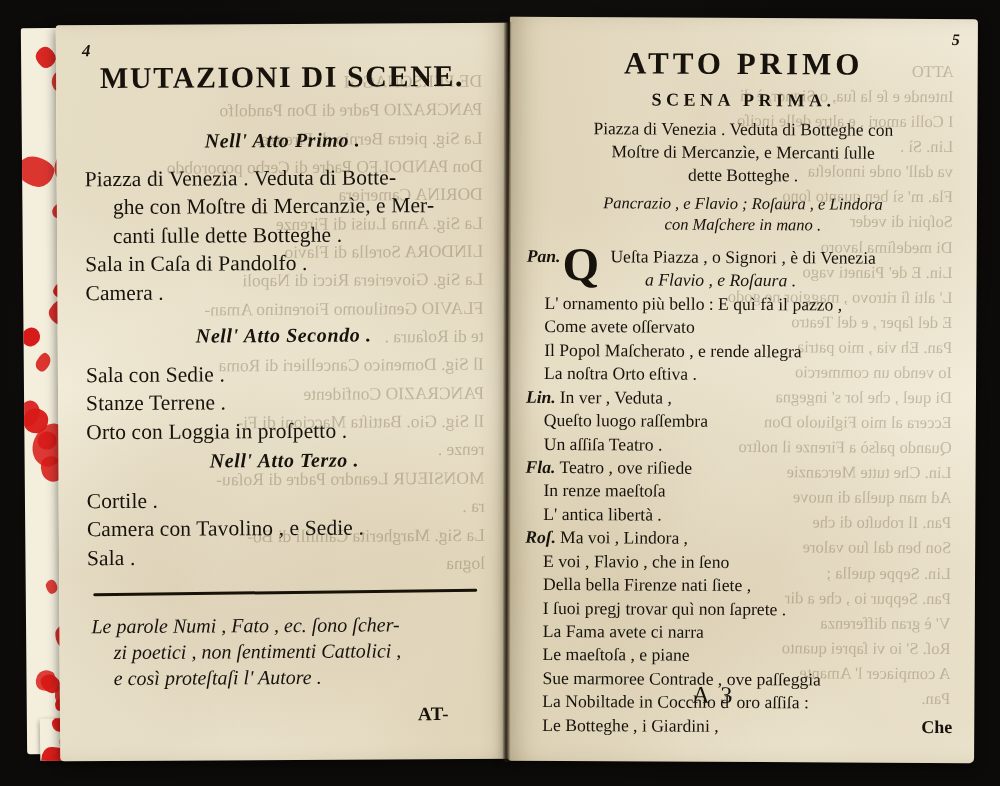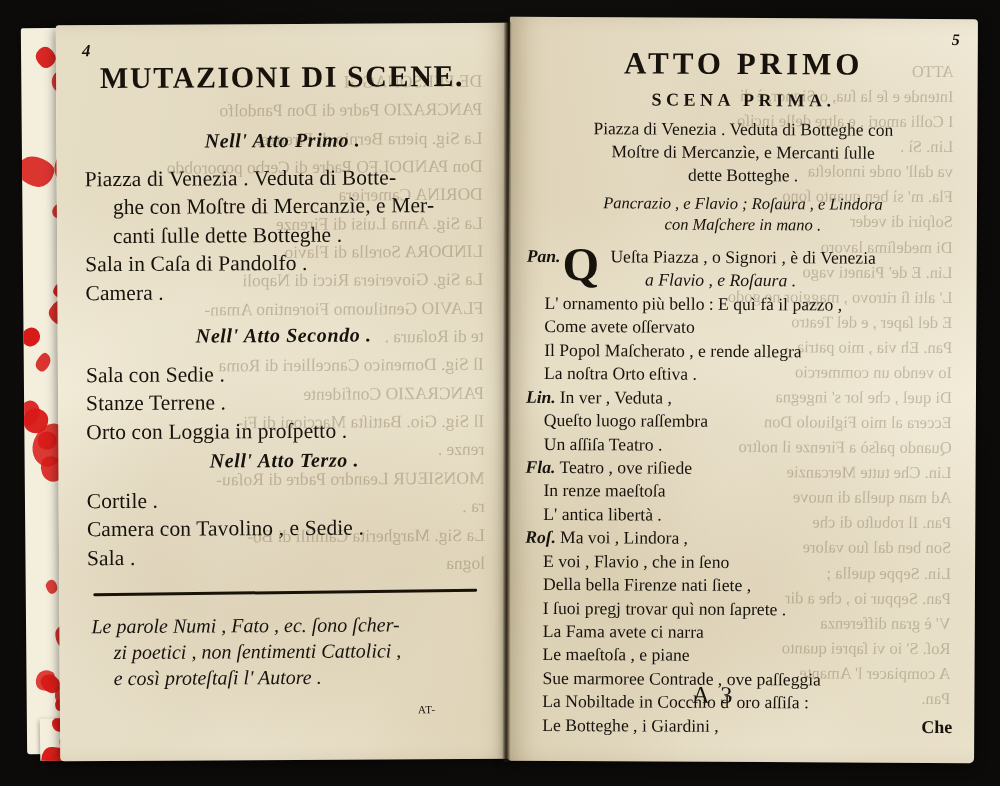--- a/index.html
+++ b/index.html
@@ -108,21 +108,21 @@
   #lp-list3{left:28px;top:462px;width:400px;}
   #lp-rule{
     position:absolute;left:34px;top:567px;width:384px;height:3px;
     background:#191209;transform:rotate(-0.35deg);border-radius:2px;
   }
   #lp-note{
     left:32px;top:588px;width:392px;
     font-style:italic;font-size:20px;line-height:1.3;
   }
   #lp-note .l2{display:block;padding-left:22px;}
-  #lp-catch{left:358px;top:680px;font-size:11px;font-weight:normal;letter-spacing:.5px;}
+  #lp-catch{left:358px;top:680px;font-size:19px;font-weight:bold;letter-spacing:.5px;}
 
   
   #rp-folio{right:18px;top:12px;font-size:16px;font-style:italic;font-weight:bold;}
   #rp-atto{
     left:0;top:28px;width:100%;text-align:center;
     font-size:31px;letter-spacing:4px;font-weight:bold;
   }
   #rp-scena{
     left:0;top:72px;width:100%;text-align:center;
     font-size:18px;letter-spacing:4.5px;font-weight:bold;

